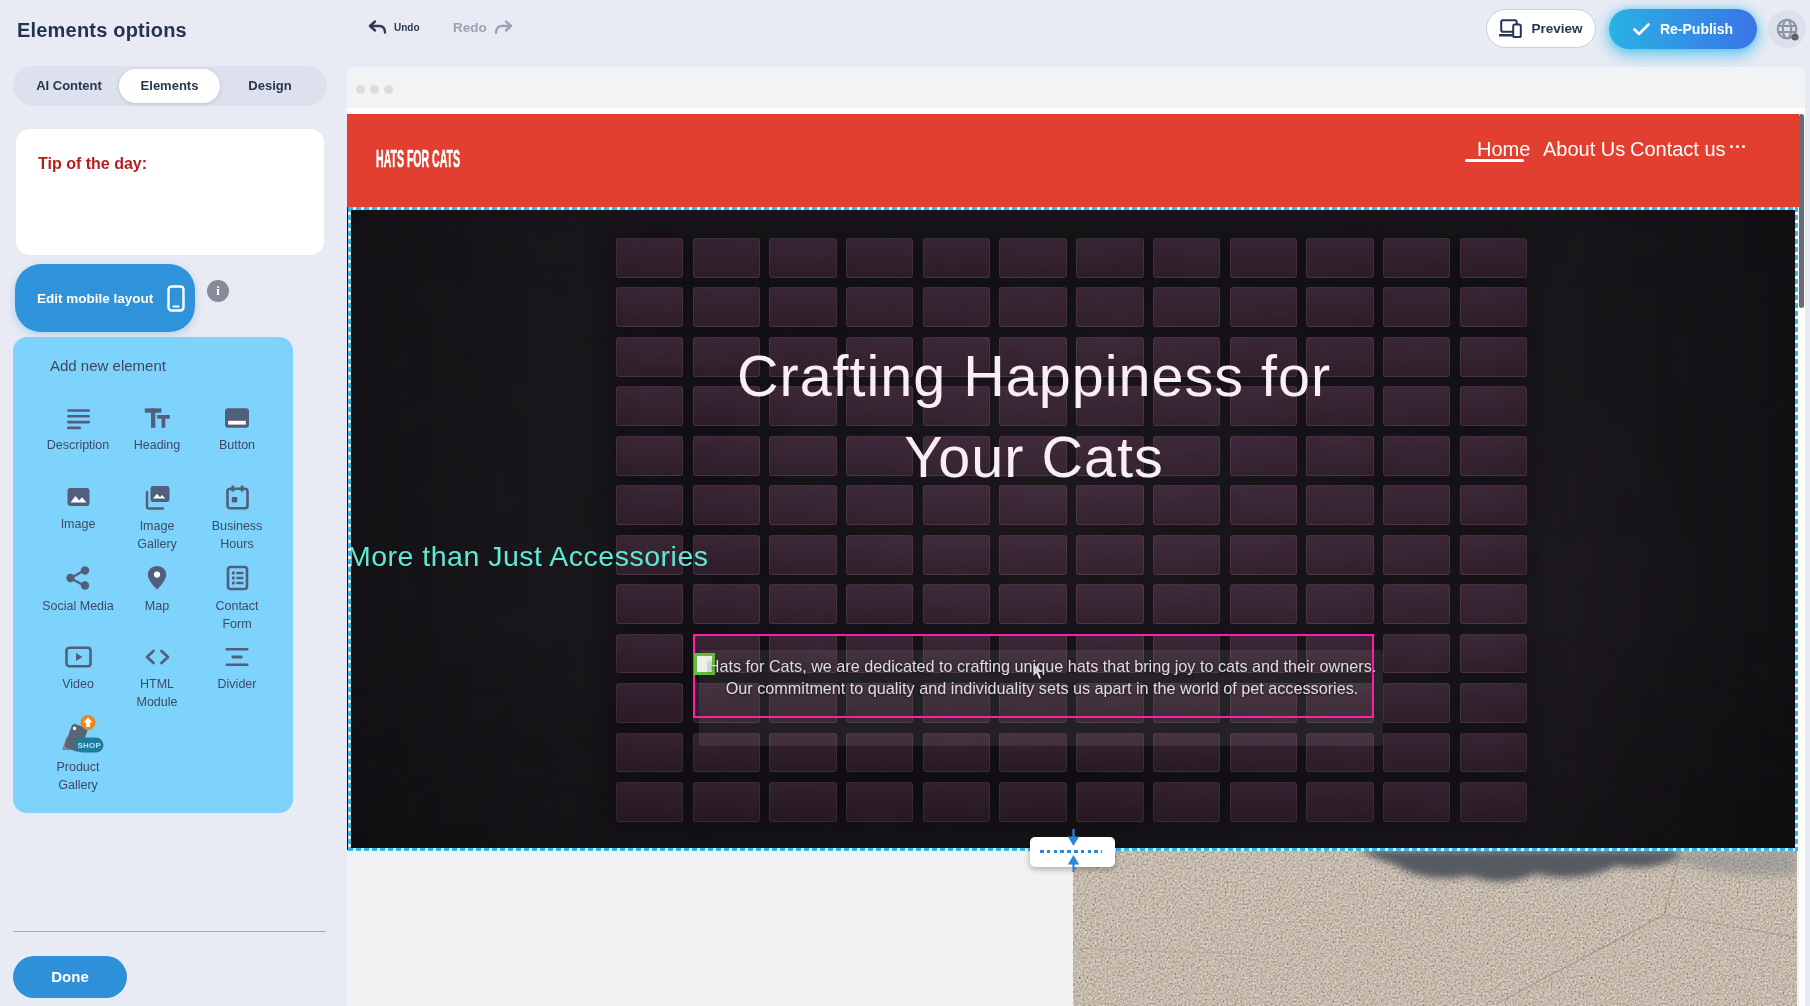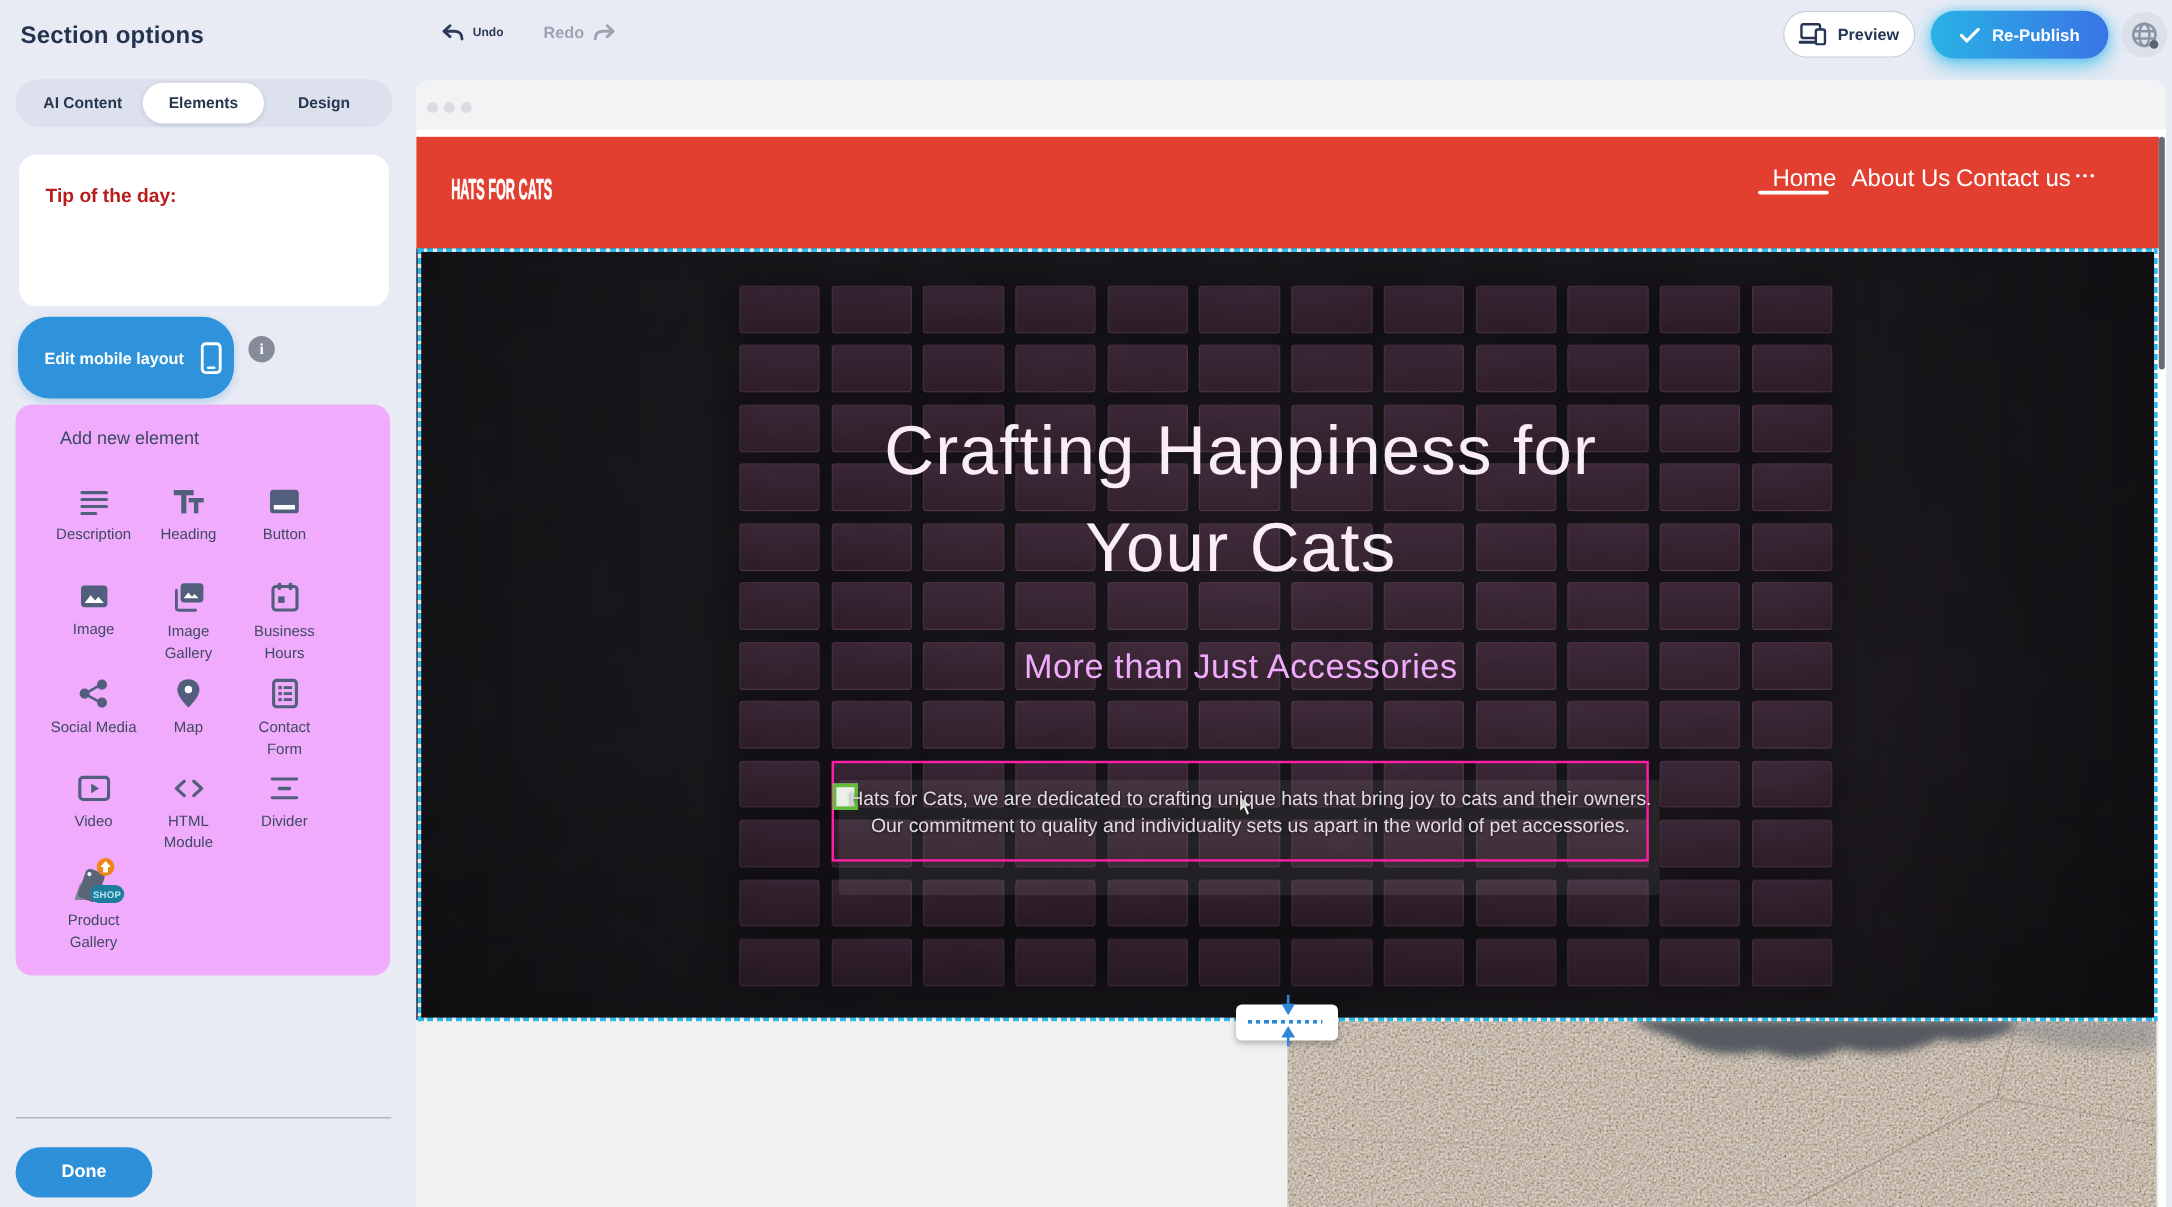--- a/index.html
+++ b/index.html
@@ -21,21 +21,21 @@
   .tab-lbl { position:absolute; top:0; height:40px; line-height:40px; text-align:center; font-size:13px; font-weight:bold; color:#26364f; }
   .tab-white { position:absolute; left:106px; top:3px; width:101px; height:34px; background:#fff; border-radius:17px; box-shadow:0 1px 4px rgba(40,60,100,0.18); }
 
   .tip-card { left:16px; top:129px; width:308px; height:126px; background:#fff; border-radius:14px; }
   .tip-title { left:22px; top:26px; position:absolute; color:#b91c1c; font-weight:bold; font-size:16px; }
   .tip-body { left:22px; top:55px; position:absolute; width:290px; color:#4288c8; font-size:12.7px; line-height:20px; white-space:nowrap; }
 
   .edit-btn { left:15px; top:264px; width:180px; height:68px; border-radius:26px; background:#2e93db; color:#fff; font-weight:bold; font-size:13.5px; display:flex; align-items:center; box-shadow:0 3px 8px rgba(46,147,219,0.3); }
   .info-dot { left:207px; top:280px; width:22px; height:22px; border-radius:50%; background:#858b98; color:#fff; text-align:center; line-height:22px; font-size:13px; font-weight:bold; font-family:"Liberation Serif",serif; }
 
-  .add-card { left:13px; top:337px; width:312px; height:476px; background:#f0abfc; border-radius:14px; }
+  .add-card { left:13px; top:337px; width:280px; height:476px; background:#7dd3fc; border-radius:14px; }
   .add-title { position:absolute; left:37px; top:20px; font-size:15px; color:#3c4861; }
   .el { position:absolute; width:84px; text-align:center; color:#3f4a63; font-size:12.5px; line-height:18px; }
   .el svg { display:block; margin:0 auto 6px auto; }
 
   .sep-line { left:13px; top:931px; width:313px; height:1px; background:#a3a8b4; }
   .done-btn { left:13px; top:956px; width:114px; height:42px; border-radius:21px; background:#2e90d9; color:#fff; font-weight:bold; font-size:15px; text-align:center; line-height:42px; }
 
   
   .canvas { left:347px; top:67px; width:1458px; height:939px; background:#fff; border-radius:10px 10px 0 0; }
   .chrome { position:absolute; left:0; top:0; width:1458px; height:41px; background:#f2f3f5; border-radius:10px 10px 0 0; }
@@ -53,37 +53,37 @@
   .gb { background:linear-gradient(180deg,#342030,#281823); border:1px solid rgba(110,70,95,0.32); border-radius:3px; }
   .herolight { position:absolute; left:0; top:0; width:1449px; height:643px; pointer-events:none;
     background:
       radial-gradient(520px 380px at 700px 290px, rgba(205,155,190,0.05), rgba(0,0,0,0) 70%),
       radial-gradient(480px 520px at 1060px 460px, rgba(185,135,175,0.03), rgba(0,0,0,0) 70%),
       linear-gradient(90deg, rgba(0,0,0,0.30) 0px, rgba(0,0,0,0.10) 230px, rgba(0,0,0,0) 300px),
       linear-gradient(270deg, rgba(0,0,0,0.38) 0px, rgba(0,0,0,0.12) 230px, rgba(0,0,0,0) 310px),
       linear-gradient(180deg, rgba(0,0,0,0.08) 0px, rgba(0,0,0,0) 120px, rgba(0,0,0,0) 400px, rgba(0,0,0,0.20) 643px);
   }
   .h1a { position:absolute; width:1374px; text-align:center; color:#f9edf6; font-size:57.5px; letter-spacing:1px; }
-  .h2a { position:absolute; width:1374px; text-align:center; color:#f0abfc; font-size:28.5px; letter-spacing:0.5px; }
+  .h2a { position:absolute; width:1374px; text-align:left; color:#5eead4; font-size:28.5px; letter-spacing:0.5px; }
   .para { position:absolute; width:1374px; text-align:center; color:#e0dce0; font-size:16.2px; line-height:21.5px; text-shadow:0 1px 3px rgba(0,0,0,0.65); }
 
   .below { position:absolute; left:0; top:783px; width:1452px; height:156px; background:#f2f1f2; }
   .pavement { position:absolute; left:726px; top:0; width:724px; height:156px; background:#b3a396; overflow:hidden; }
 
   .dash-h { position:absolute; height:3px; background:repeating-linear-gradient(90deg,#2cb8ea 0 5px,rgba(255,255,255,0.9) 5px 8px); }
   .dash-v { position:absolute; width:3px; background:repeating-linear-gradient(180deg,#2cb8ea 0 5px,rgba(255,255,255,0.9) 5px 8px); }
 
   .scrl { left:1799px; top:114px; width:5px; height:194px; background:#646c7c; border-radius:3px; }
 
   .handle { left:1030px; top:837px; width:85px; height:30px; background:#fff; border-radius:5px; box-shadow:0 2px 6px rgba(0,0,0,0.3); }
 </style>
 </head>
 <body>
 
-  <div class="abs sec-title">Section options</div>
+  <div class="abs sec-title">Elements options</div>
   <div class="abs undo-wrap">
     <svg width="19" height="15" viewBox="0 0 19 15">
       <path d="M7 1.5 L2 6 L7 10.5" fill="none" stroke="#2c3a58" stroke-width="2.4" stroke-linecap="round" stroke-linejoin="round"></path>
       <path d="M2.5 6 H11 C14.8 6 17 8.5 17 12.5" fill="none" stroke="#2c3a58" stroke-width="2.4" stroke-linecap="round"></path>
     </svg>
     <span>Undo</span>
   </div>
   <div class="abs redo-wrap">
     <span>Redo</span>
     <svg width="19" height="15" viewBox="0 0 19 15">

